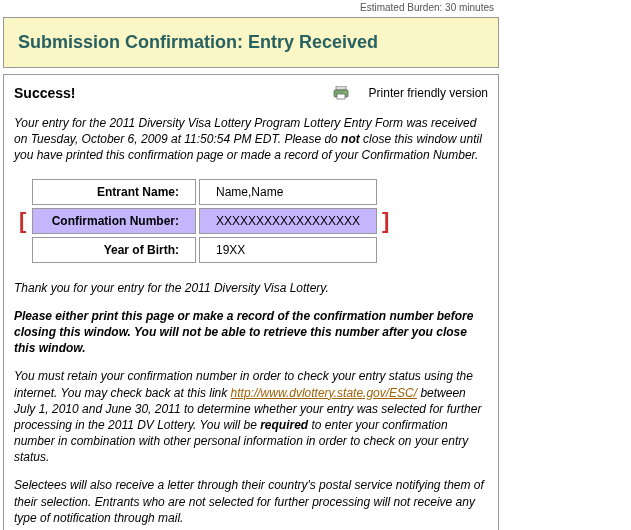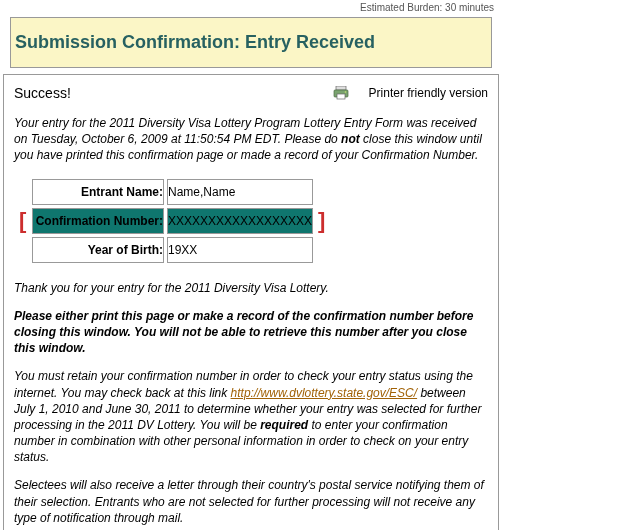--- a/index.html
+++ b/index.html
@@ -16,42 +16,42 @@
   }
   .burden {
     text-align: right;
     padding: 2px 8px 2px 0;
     font-size: 10px;
     color: #555;
   }
   .title-bar {
     border: 1px solid #999;
     background: #fbf6c6;
-    margin: 2px 10px;
-    padding: 14px 4px;
+    margin: 2px 3px;
+    padding: 14px 14px;
   }
   .title-bar h1 {
     margin: 0;
     font-size: 18px;
     font-weight: bold;
     color: #276161;
   }
   .content-frame {
     border: 1px solid #999;
     margin: 6px 3px 3px 3px;
     padding: 10px 10px 14px 10px;
   }
   .success-row {
     display: flex;
     justify-content: space-between;
     align-items: center;
     margin-bottom: 14px;
   }
   .success {
-    font-weight: normal;
+    font-weight: bold;
     font-size: 14px;
     color: #000;
   }
   .printer {
     display: flex;
     align-items: center;
     font-size: 12px;
     color: #000;
     gap: 20px;
   }
@@ -66,37 +66,37 @@
     margin: 0 0 12px 0;
     font-style: italic;
   }
   .info-table {
     border-collapse: separate;
     border-spacing: 3px;
     margin: 6px 0 14px 0;
   }
   .info-table td {
     border: 1px solid #999;
-    padding: 5px 0;
+    padding: 5px 16px;
     font-size: 12px;
     vertical-align: middle;
   }
   .info-table td.label {
     text-align: right;
     font-weight: bold;
     width: 130px;
     background: #fff;
   }
   .info-table td.value {
     width: 115px;
     background: #fff;
     margin-left: 32px;
   }
   .info-table tr.highlight td {
-    background: #0f766e;
+    background: #c4b5fd;
   }
   .bracket-left, .bracket-right {
     color: #cc2e2e;
     font-weight: bold;
     font-size: 22px;
     line-height: 1;
   }
   .bracket-cell {
     border: none !important;
     padding: 0 2px !important;

